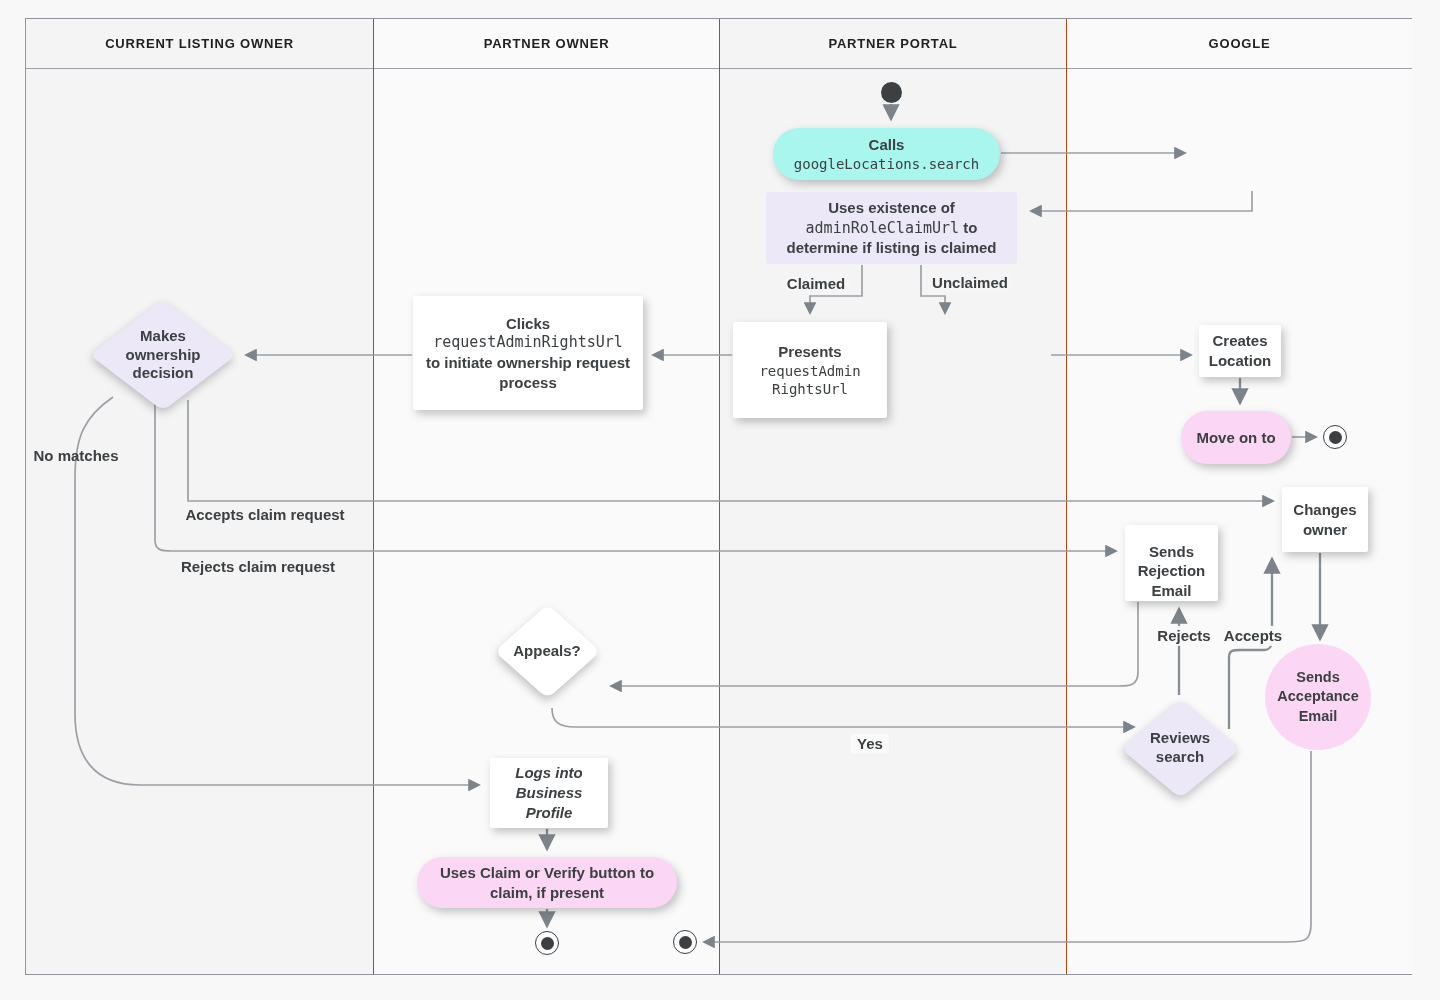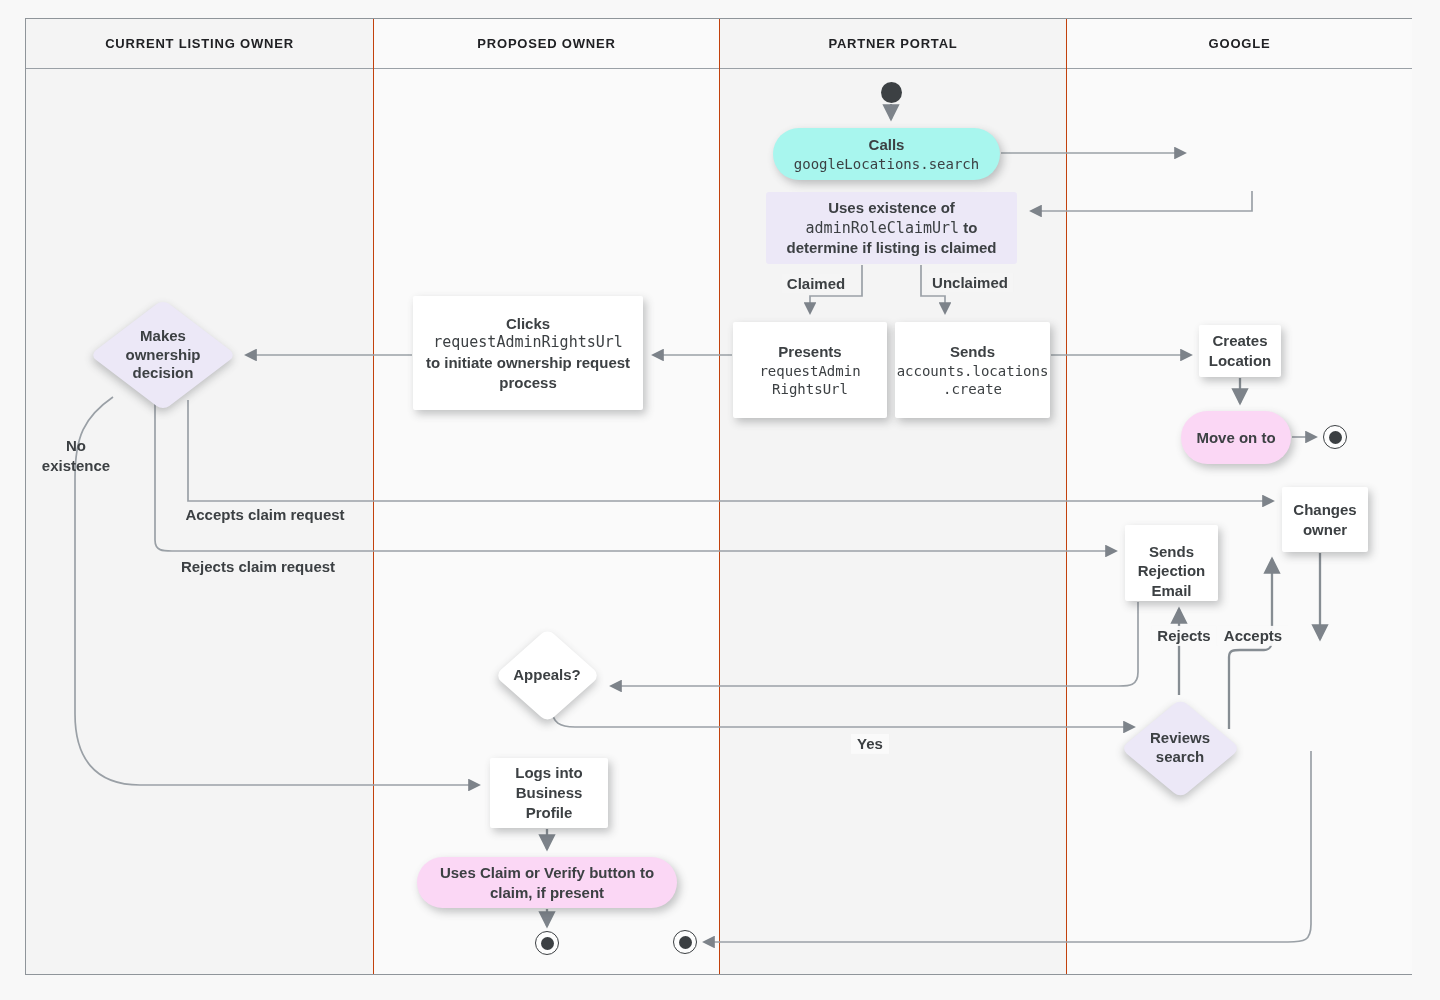--- a/index.html
+++ b/index.html
@@ -52,21 +52,21 @@
 </style>
 </head>
 <body>
 
 <div class="stage">
   <div class="frame">
     <div class="lane gray" style="left:0;     width:348px;">
       <div class="lane-header">CURRENT LISTING OWNER</div>
     </div>
     <div class="lane light" style="left:348px; width:346px;">
-      <div class="lane-header">PROPOSED OWNER</div>
+      <div class="lane-header">PARTNER OWNER</div>
     </div>
     <div class="lane gray" style="left:694px; width:347px;">
       <div class="lane-header">PARTNER PORTAL</div>
     </div>
     <div class="lane light" style="left:1041px; width:345px;">
       <div class="lane-header">GOOGLE</div>
     </div>
   </div>
 
   <svg class="edges" width="1440" height="1000">
@@ -111,25 +111,20 @@
     <span><span class="code" style="font-size:15px;">adminRoleClaimUrl</span><span> to</span></span>
     <span>determine if listing is claimed</span>
   </div>
 
   <div class="node whitebox shadow" style="left:733px; top:322px; width:154px; height:96px;">
     <span>Presents</span>
     <span class="code">requestAdmin
 RightsUrl</span>
   </div>
 
-  <div class="node whitebox shadow" style="left:895px; top:322px; width:155px; height:96px;">
-    <span>Sends</span>
-    <span class="code">accounts.locations
-.create</span>
-  </div>
 
   <div class="node whitebox shadow" style="left:1199px; top:325px; width:82px; height:52px;">
     <span>Creates Location</span>
   </div>
 
   <div class="node pill pink shadow" style="left:1181px; top:411px; width:110px; height:53px;">
     <span>Move on to</span>
   </div>
 
   <div class="node whitebox shadow" style="left:413px; top:296px; width:230px; height:114px; padding:0 8px;">
@@ -144,50 +139,53 @@
   </div>
 
   <div class="node whitebox shadow" style="left:1282px; top:487px; width:86px; height:65px;">
     <span>Changes owner</span>
   </div>
 
   <div class="node whitebox shadow" style="left:1125px; top:525px; width:93px; height:76px;justify-content:flex-end;">
     <span>Sends Rejection Email</span>
   </div>
 
-  <div class="diamond" style="left:494px; top:628px; width:106px; height:94px;">
+  <div class="diamond" style="left:494px; top:604px; width:106px; height:94px;">
     <div class="diamond-bg" style="width:75px; height:75px; margin:-37.5px; transform:scale(1,0.89) rotate(45deg);"></div>
     <div class="diamond-text">Appeals?</div>
   </div>
 
   <div class="diamond" style="left:1120px; top:698px; width:120px; height:100px;">
     <div class="diamond-bg lavender" style="width:85px; height:85px; margin:-42.5px; transform:scale(1,0.83) rotate(45deg);"></div>
     <div class="diamond-text" style="padding:0 22px;">Reviews search</div>
   </div>
 
+  <div class="node circle pink" style="left:1265px; top:644px; width:106px; height:106px; font-size:14.5px;">
+    <span style="padding:0 6px;">Sends Acceptance Email</span>
+  </div>
 
   <div class="node whitebox shadow" style="left:490px; top:758px; width:118px; height:70px;">
-    <span style="padding:0 14px;">Logs into Business Profile</span>
+    <span style="padding:0 14px;font-style:italic;">Logs into Business Profile</span>
   </div>
 
   <div class="node pill pink shadow" style="left:417px; top:857px; width:260px; height:51px;">
     <span style="padding:0 14px;">Uses Claim or Verify button to claim, if present</span>
   </div>
 
   <div class="terminal" style="left:535px; top:931px;">
       <div class="dot"></div>
     </div>
   <div class="terminal" style="left:673px; top:930px;">
       <div class="dot"></div>
     </div>
   <div class="terminal" style="left:1323px; top:425px;">
       <div class="dot"></div>
     </div>
 
   <div class="edge-label chip" style="left:816px; top:284px;">Claimed</div>
   <div class="edge-label chip" style="left:970px; top:283px;">Unclaimed</div>
-  <div class="edge-label" style="left:76px; top:456px; white-space:normal; width:92px;">No existence</div>
+  <div class="edge-label" style="left:76px; top:456px; white-space:normal; width:92px;">No matches</div>
   <div class="edge-label" style="left:265px; top:515px;">Accepts claim request</div>
   <div class="edge-label" style="left:258px; top:567px;">Rejects claim request</div>
   <div class="edge-label chip-light" style="left:1184px; top:636px;">Rejects</div>
   <div class="edge-label chip-light" style="left:1253px; top:636px;">Accepts</div>
   <div class="edge-label chip-light" style="left:870px; top:744px;">Yes</div>
 </div>
 
 </body></html>

